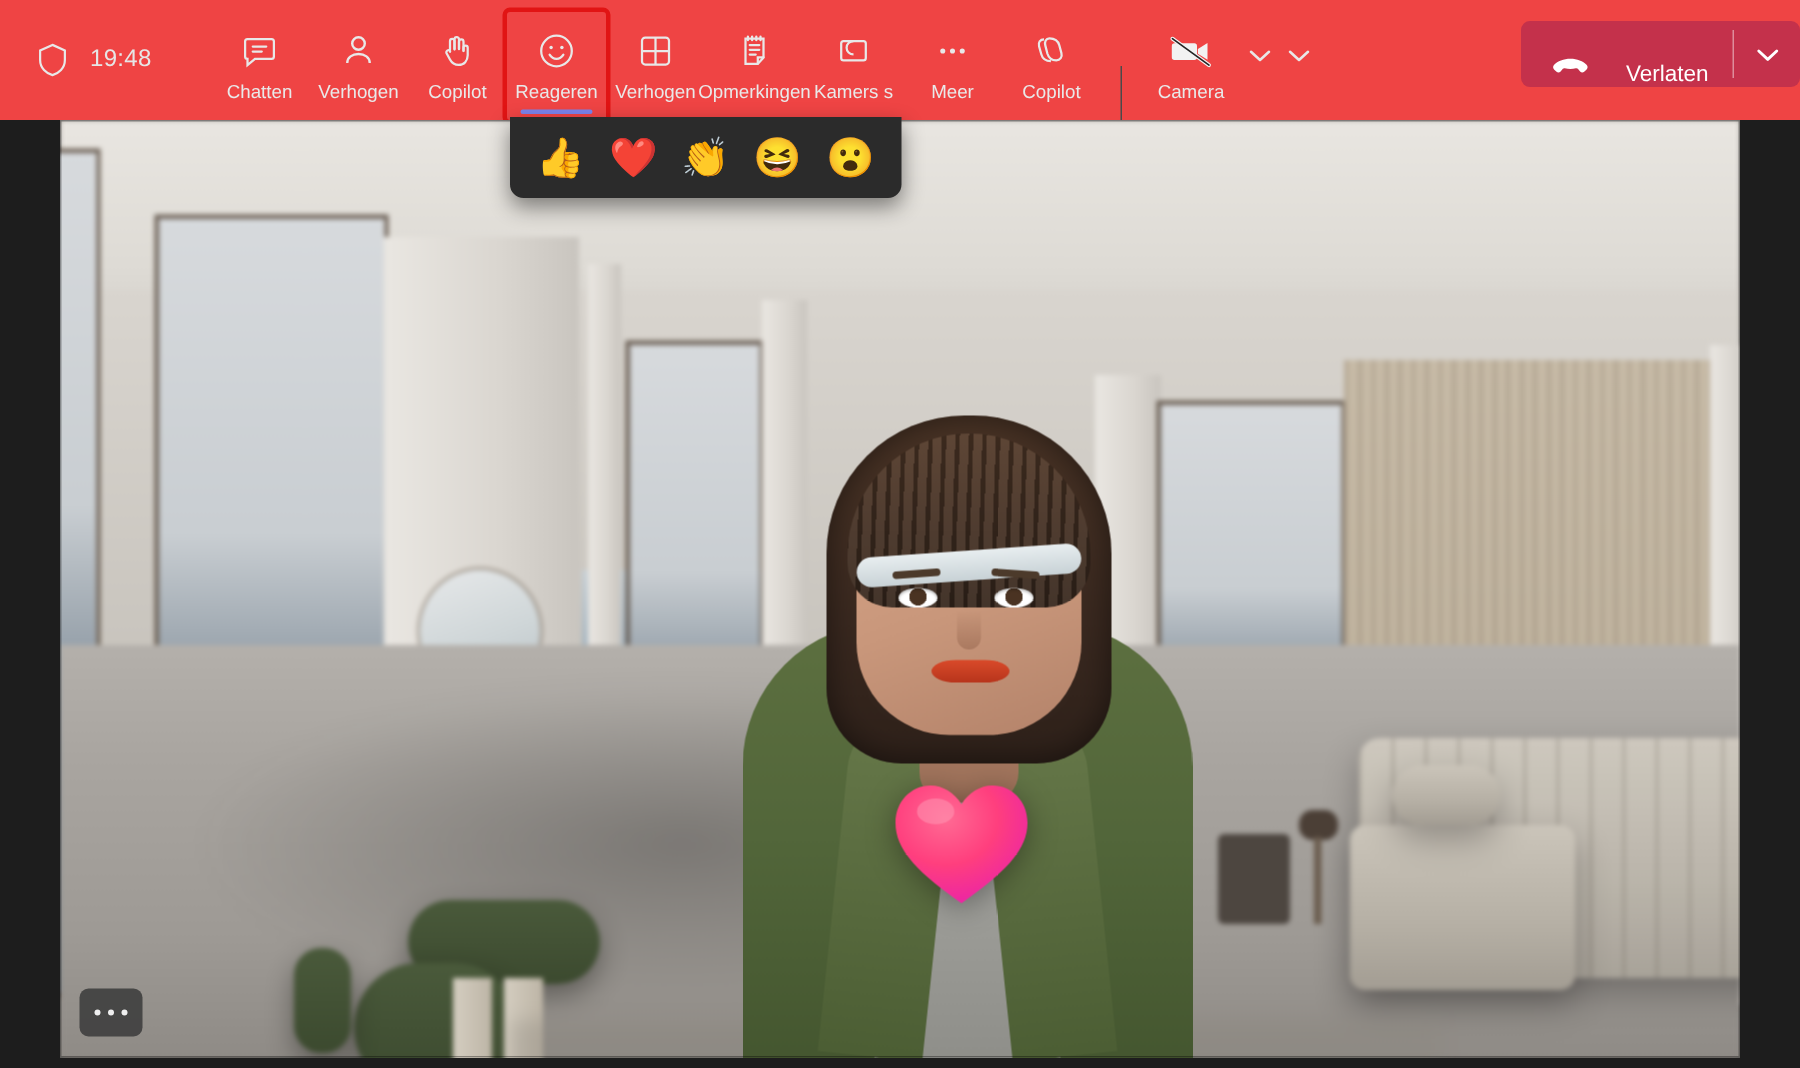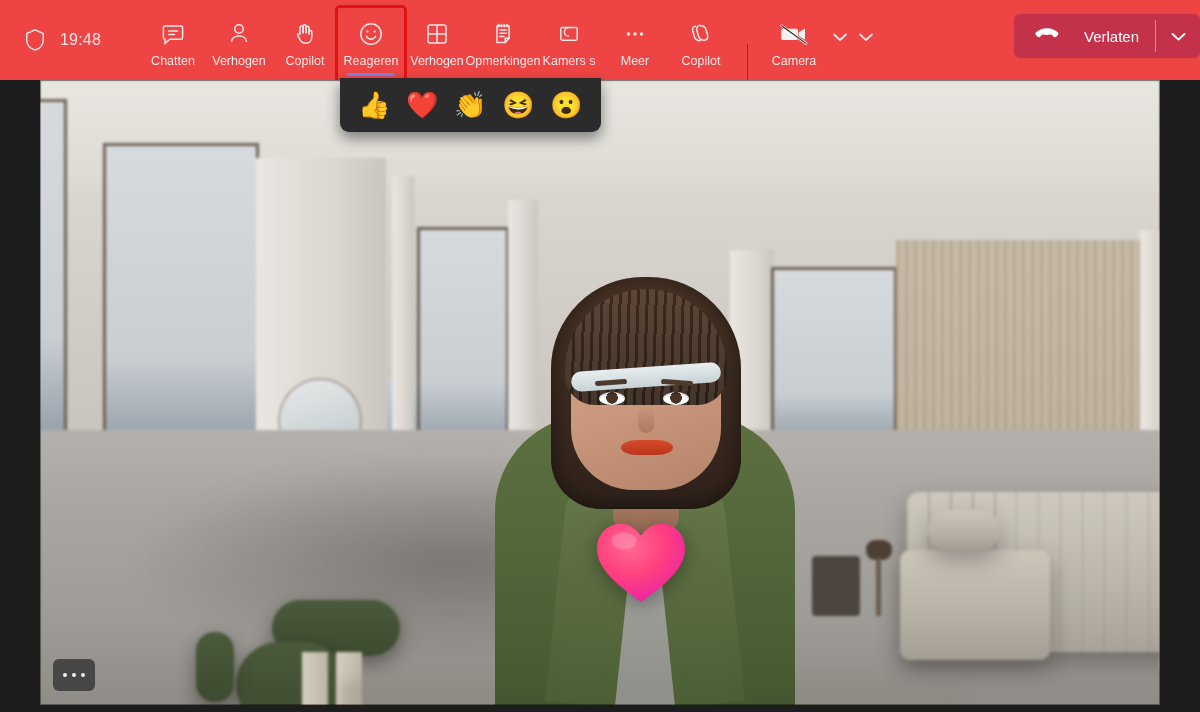--- a/index.html
+++ b/index.html
@@ -49,21 +49,21 @@
     width: 26px; height: 72px; display:flex; align-items:center; justify-content:center;
     padding-bottom: 14px; cursor:pointer; border-radius:5px;
   }
   .divider { width: 1px; height: 36px; background: #4a4a4a; margin: 16px 13px 0 13px; }
 
   .leave-btn {
     display: flex; align-items: stretch; height: 44px; margin-top: 14px;
     background: #c4314b; border-radius: 6px; overflow: hidden; cursor: pointer;
     margin-left: 10px;
   }
-  .leave-main { display:flex; align-items:center; gap:24px; padding: 0 16px 0 20px; }
+  .leave-main { display:flex; align-items:flex-end; gap:24px; padding: 0 16px 0 20px; }
   .leave-main .lvl { color:#fff; font-size:15px; white-space:nowrap; }
   .leave-sep { width:1px; background: rgba(255,255,255,.45); margin: 6px 0; }
   .leave-chev { display:flex; align-items:center; justify-content:center; width:44px; }
 
   
   .stage {
     position: absolute; left: 40px; top: 80px; width: 1120px; height: 625px;
     overflow: hidden; background: #8d8a86;
   }
   .stage::after{

